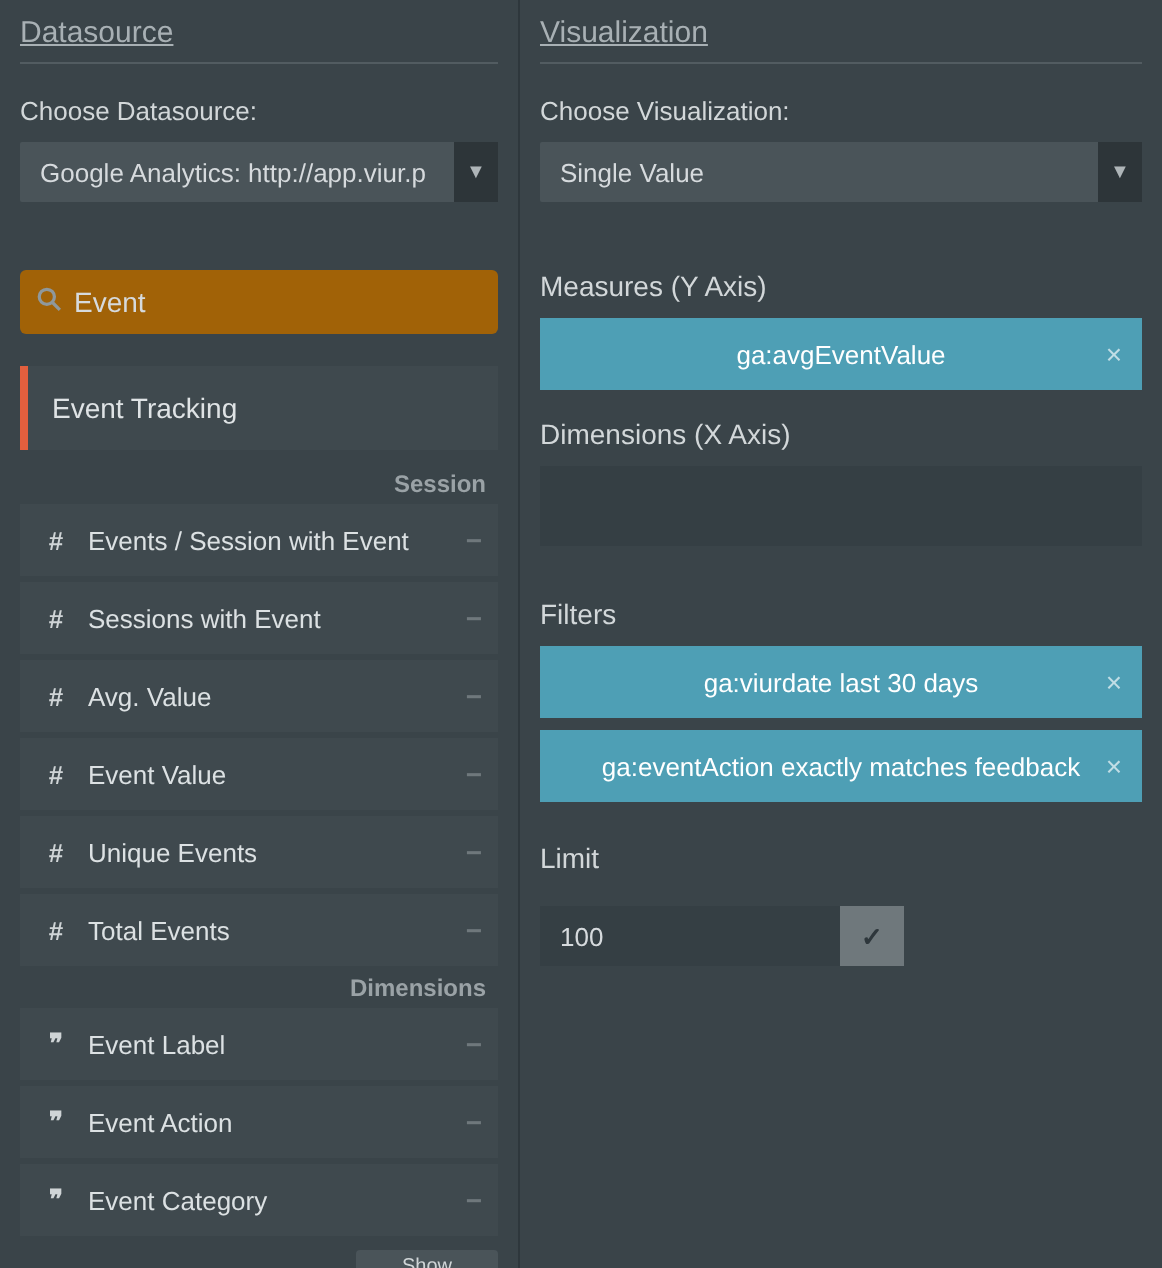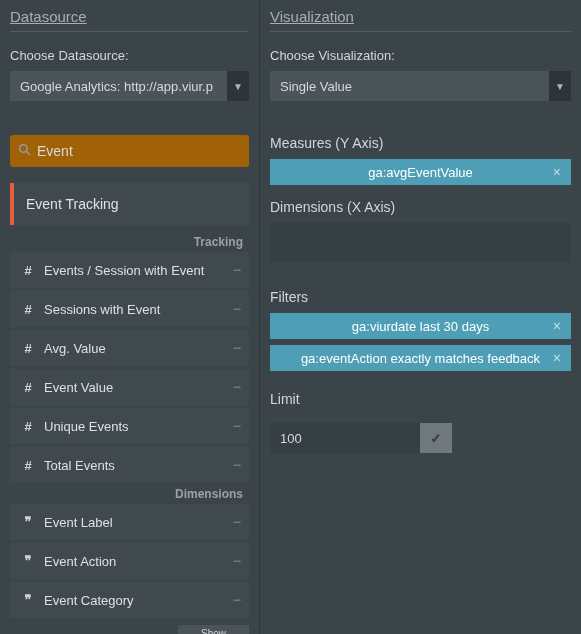--- a/index.html
+++ b/index.html
@@ -139,21 +139,21 @@
     background: #353f44;
     border-radius: 0px;
     min-height: 36px;
     padding: 0;
     margin-bottom: 6px;
   }
   .dropzone.empty { height: 40px; }
   .chip {
     background: #4e9fb5;
     color: #ffffff;
-    height: 26px;
+    height: 36px;
     display: flex;
     align-items: center;
     justify-content: center;
     position: relative;
     font-size: 13px;
     margin-bottom: 6px;
     border-radius: 0px;
     padding: 0 30px;
     text-align: center;
   }
@@ -207,21 +207,21 @@
             <line x1="15" y1="15" x2="22" y2="22"></line>
           </svg>
       </span>
       <input class="search-input" value="Event" style="">
     </div>
 
     <div class="cat-header">
       <span>Event Tracking</span>
     </div>
 
-    <div class="group-label">Tracking</div>
+    <div class="group-label">Session</div>
 
     <div class="item">
       <span class="glyph">#</span>
       <span>Events / Session with Event</span>
       <span class="rm">−</span>
     </div>
     <div class="item">
       <span class="glyph">#</span>
       <span>Sessions with Event</span>
       <span class="rm">−</span>

